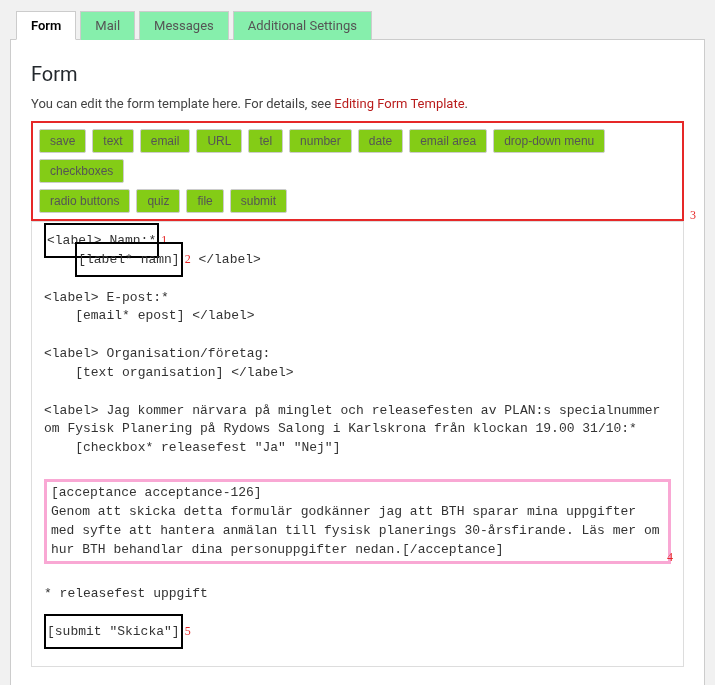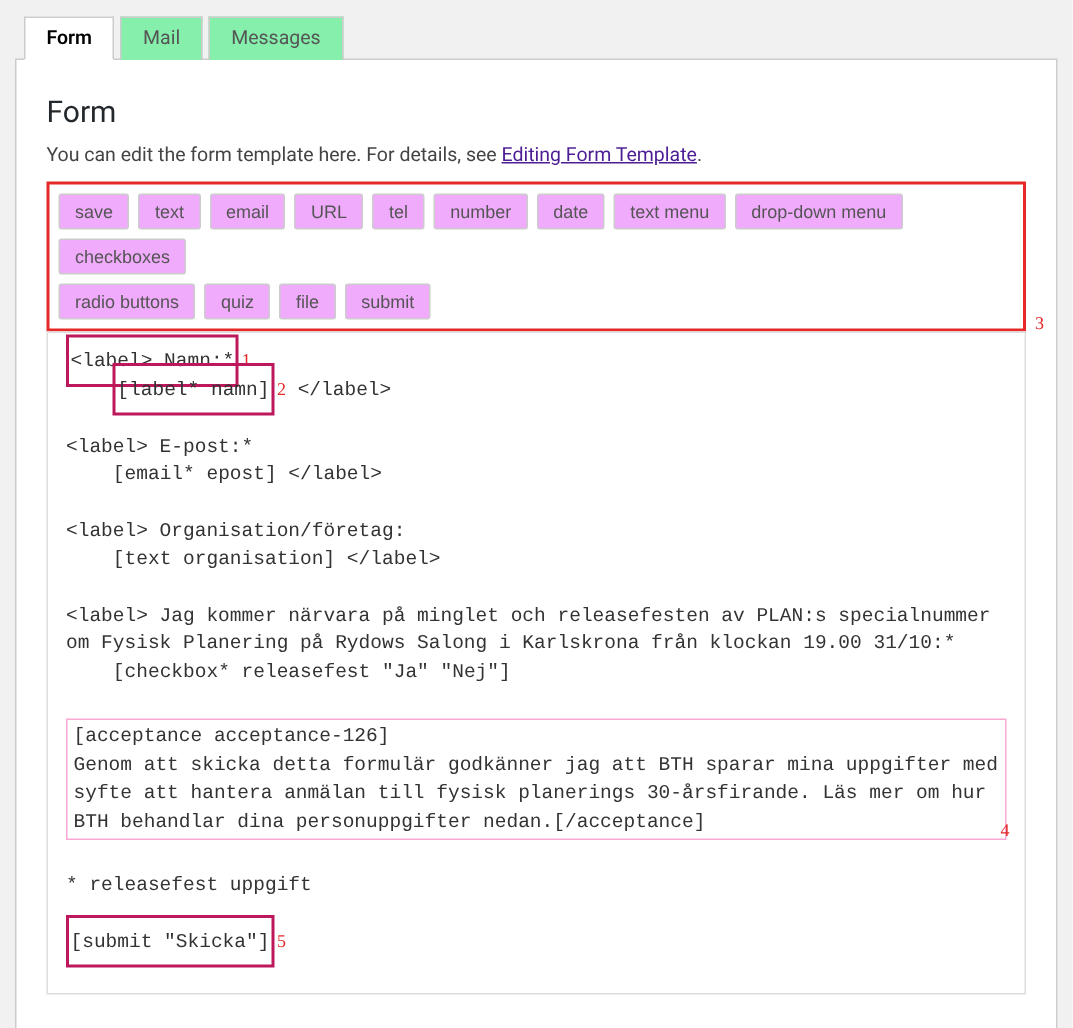--- a/index.html
+++ b/index.html
@@ -48,37 +48,36 @@
     font-weight: 400;
     color: #23282d;
     margin: 4px 0 10px 0;
   }
   .panel-desc {
     font-size: 13px;
     color: #444;
     margin-bottom: 10px;
   }
   .panel-desc a {
-    color: #4c1d95;
-    text-decoration: underline;
+    color: #b91c1c;
     cursor: pointer;
   }
   .tag-gen-box {
     border: 2px solid #e62828;
     padding: 6px 6px;
     position: relative;
   }
   .tag-row {
     display: flex;
     flex-wrap: wrap;
     gap: 6px;
   }
   .tag-row + .tag-row { margin-top: 6px; align-items: flex-end; }
   .tag-btn {
-    background: #f0abfc;
+    background: #84cc16;
     border: 1px solid #ccc;
     padding: 4px 10px;
     font-size: 12px;
     color: #555;
     cursor: pointer;
     border-radius: 2px;
   }
   .annot {
     position: absolute;
     color: #e62828;
@@ -93,64 +92,65 @@
     font-family: Consolas, Menlo, "Courier New", monospace;
     font-size: 13px;
     line-height: 1.45;
     white-space: pre-wrap;
     color: #333;
     background:#fff;
     min-height: 420px;
     position: relative;
   }
   .hl {
-    border: 2px solid #be185d;
+    border: 2px solid #000000;
     display: inline;
     padding: 8px 1px;
     margin-top: 16px;
   }
   .hl-block {
-    border: 1px solid #f9a8d4;
+    border: 3px solid #f9a8d4;
     display: block;
     padding: 2px 4px;
     margin: 2px 0;
   }
   .ann-inline {
     color: #e62828;
     font-family: serif;
     font-size: 12px;
     padding-left: 2px;
     vertical-align: baseline;
   }
 </style>
 </head>
 <body>
 
 <div class="tab-wrapper">
   <div class="tab active">Form</div>
   <div class="tab">Mail</div>
   <div class="tab">Messages</div>
+  <div class="tab">Additional Settings</div>
 </div>
 
 <div class="panel">
   <div class="panel-title">Form</div>
   <div class="panel-desc">
     <span>You can edit the form template here. For details, see </span><a>Editing Form Template</a><span>.</span>
   </div>
 
   <div class="tag-gen-box">
     <div class="tag-row">
       <button class="tag-btn">save</button>
       <button class="tag-btn">text</button>
       <button class="tag-btn">email</button>
       <button class="tag-btn">URL</button>
       <button class="tag-btn">tel</button>
       <button class="tag-btn">number</button>
       <button class="tag-btn">date</button>
-      <button class="tag-btn">text menu</button>
+      <button class="tag-btn">email area</button>
       <button class="tag-btn">drop-down menu</button>
       <button class="tag-btn">checkboxes</button>
     </div>
     <div class="tag-row">
       <button class="tag-btn">radio buttons</button>
       <button class="tag-btn">quiz</button>
       <button class="tag-btn">file</button>
       <button class="tag-btn">submit</button>
     </div>
     <span class="annot annot-3">3</span>

